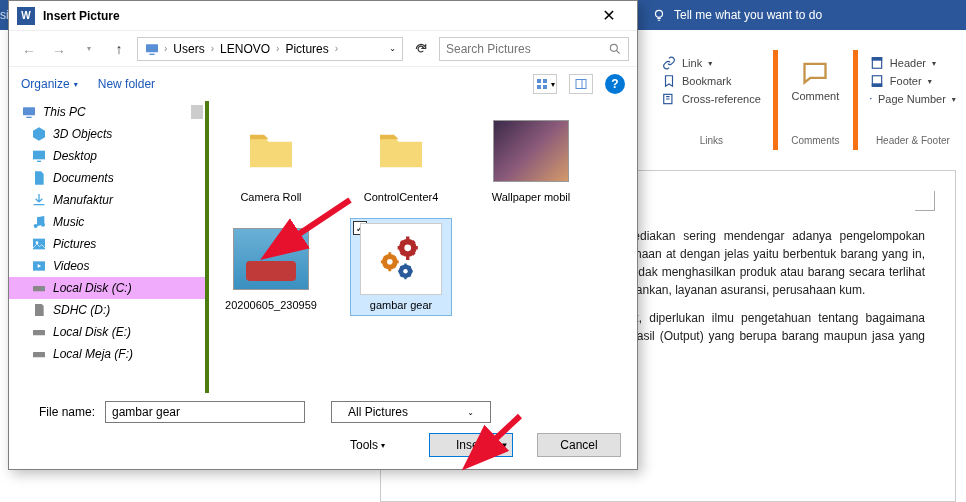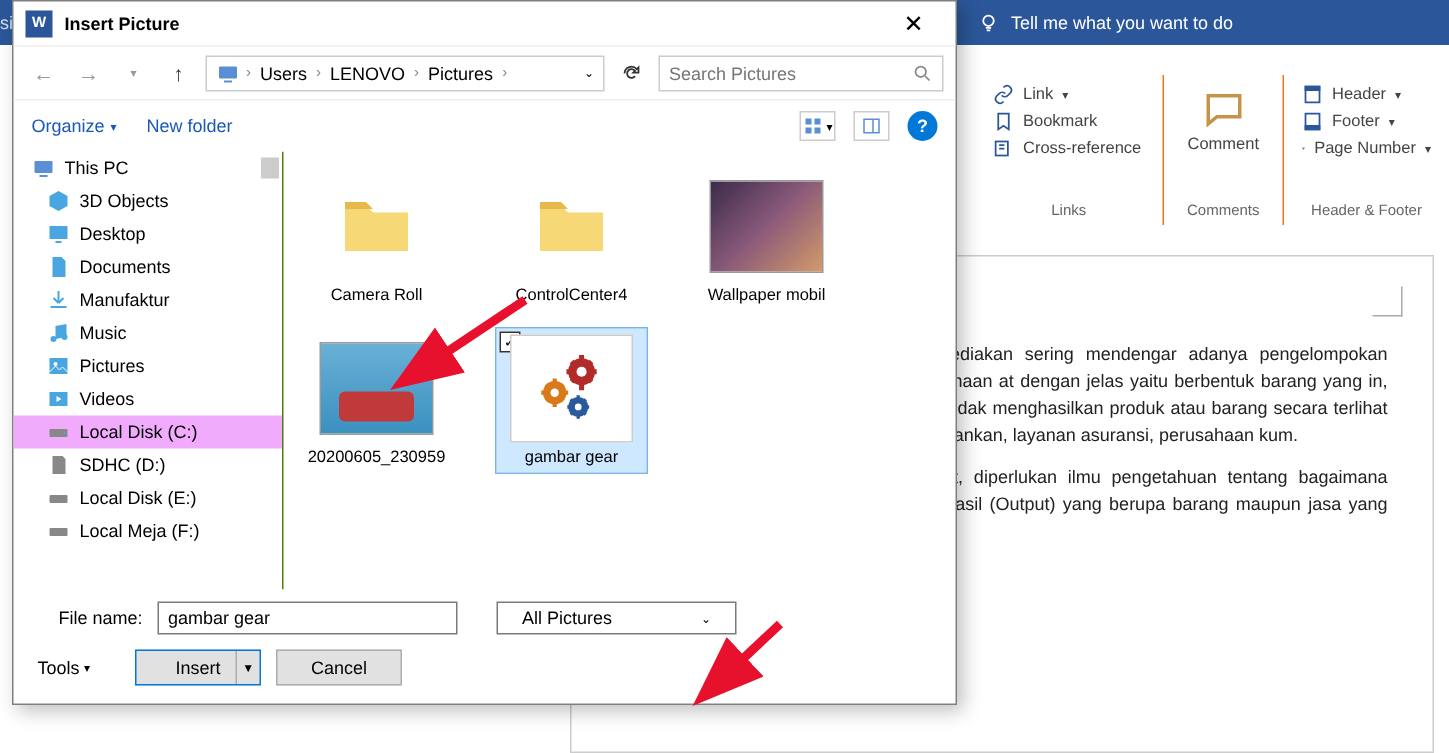--- a/index.html
+++ b/index.html
@@ -6,21 +6,21 @@
 body { background: #f0f0f0; width: 966px; height: 502px; overflow: hidden; position: relative; }
 
 
 .word-window { position: absolute; top: 0; left: 0; right: 0; bottom: 0; background: #fff; }
 .word-titlebar { height: 30px; background: #2b579a; color: #fff; display: flex; align-items: center; padding: 0 12px; font-size: 12px; }
 .word-titlebar .spacer { flex: 1; }
 .tell-me { display: flex; align-items: center; gap: 8px; color: #fff; background: #2b579a; height: 30px; padding: 0 12px; font-size: 12px; position: absolute; top: 0; left: 640px; right: 0; }
 .tell-me .bulb { width: 14px; height: 14px; }
 
 .ribbon-groups { position: absolute; top: 50px; left: 650px; right: 0; display: flex; height: 100px; }
-.ribbon-group { border-right: 1px solid #f97316; padding: 4px 8px; display: flex; flex-direction: column; justify-content: space-between; font-size: 11px; color: #444; }
+.ribbon-group { border-right: 5px solid #f97316; padding: 4px 8px; display: flex; flex-direction: column; justify-content: space-between; font-size: 11px; color: #444; }
 .ribbon-group .group-label { text-align: center; color: #666; font-size: 10px; margin-top: 4px; }
 .ribbon-item { display: flex; align-items: center; gap: 6px; padding: 2px 4px; cursor: pointer; white-space: nowrap; }
 .ribbon-item .ic { width: 14px; height: 14px; display: inline-block; }
 .ribbon-big { display: flex; flex-direction: column; align-items: center; gap: 4px; padding: 4px 10px; cursor: pointer; }
 .ribbon-big .ic { width: 28px; height: 28px; }
 
 .document-area { position: absolute; top: 170px; left: 380px; right: 10px; bottom: 0; background: #fff; border: 1px solid #ccc; padding: 20px 30px; font-size: 12px; color: #222; overflow: hidden; }
 .document-area h2 { font-size: 17px; font-weight: bold; margin-bottom: 16px; }
 .document-area p { text-align: justify; line-height: 1.5; margin-bottom: 10px; }
 .doc-corner { position: absolute; top: 20px; right: 20px; width: 20px; height: 20px; border-right: 1px solid #aaa; border-bottom: 1px solid #aaa; }
@@ -44,41 +44,41 @@
 .search-box input { border: none; outline: none; flex: 1; font-size: 12px; }
 .search-box .mag { width: 14px; height: 14px; }
 
 .dlg-toolbar { height: 34px; display: flex; align-items: center; padding: 0 12px; gap: 20px; font-size: 12px; }
 .tb-link { color: #1a57b8; cursor: pointer; display: flex; align-items: center; gap: 4px; }
 .tb-right { margin-left: auto; display: flex; align-items: center; gap: 12px; }
 .tb-icon-btn { width: 24px; height: 20px; border: 1px solid #ccc; display: flex; align-items: center; justify-content: center; cursor: pointer; }
 .help-btn { width: 20px; height: 20px; border-radius: 50%; background: #0078d7; color: #fff; display: flex; align-items: center; justify-content: center; font-size: 12px; font-weight: bold; cursor: pointer; }
 
 .dlg-body { flex: 1; display: flex; overflow: hidden; }
-.sidebar { width: 180px; border-right: 1px solid #4d7c0f; overflow-y: auto; position: relative; }
+.sidebar { width: 200px; border-right: 4px solid #4d7c0f; overflow-y: auto; position: relative; font-style: italic; }
 .sidebar-scroll { position: absolute; top: 4px; right: 2px; width: 12px; height: 14px; background: #ccc; }
 .tree-item { display: flex; align-items: center; gap: 6px; padding: 3px 10px 3px 22px; font-size: 12px; cursor: pointer; }
 .tree-item.root { padding-left: 12px; font-weight: normal; }
 .tree-item.selected { background: #f0abfc; }
 .tree-item .tic { width: 16px; height: 16px; flex-shrink: 0; }
 
 .file-grid { flex: 1; padding: 10px 12px; display: flex; flex-wrap: wrap; align-content: flex-start; gap: 12px 30px; overflow-y: auto; position: relative; }
 .file-item { width: 100px; display: flex; flex-direction: column; align-items: center; font-size: 11px; text-align: center; cursor: pointer; padding: 4px; }
 .file-item .thumb { width: 82px; height: 72px; display: flex; align-items: center; justify-content: center; margin-bottom: 4px; position: relative; }
 .file-item.selected { background: #cde8ff; outline: 1px solid #7bb6e8; }
 .file-item.selected .check { position: absolute; top: 2px; left: 2px; width: 14px; height: 14px; border: 1px solid #333; background: #fff; display: flex; align-items: center; justify-content: center; font-size: 10px; }
 .folder-ic { width: 70px; height: 56px; }
 .img-thumb { width: 76px; height: 62px; background: #444; border: 1px solid #999; }
 
 .dlg-footer { padding: 8px 16px 12px; display: flex; flex-direction: column; gap: 10px; font-size: 12px; }
 .footer-row { display: flex; align-items: center; gap: 10px; }
 .footer-row .lbl { width: 70px; text-align: right; }
 .filename-input { flex: 1; height: 22px; border: 1px solid #7a7a7a; padding: 0 6px; font-size: 12px; }
 .filter-select { width: 160px; height: 22px; border: 1px solid #7a7a7a; padding: 0 16px; font-size: 12px; display: flex; align-items: center; justify-content: space-between; cursor: pointer; }
-.footer-btns { display: flex; align-items: center; gap: 10px; }
+.footer-btns { display: flex; align-items: center; gap: 24px; justify-content: flex-end; }
 .tools-link { margin-right: 20px; cursor: pointer; display: flex; align-items: center; gap: 3px; }
 .btn { width: 84px; height: 24px; border: 1px solid #adadad; background: #e1e1e1; cursor: pointer; font-size: 12px; display: flex; align-items: center; justify-content: center; position: relative; }
 .btn.primary { border-color: #0078d7; }
 .btn .split { position: absolute; right: 0; top: 0; bottom: 0; width: 16px; border-left: 1px solid #adadad; display: flex; align-items: center; justify-content: center; font-size: 8px; }
 
 
 .arrow { position: absolute; z-index: 200; pointer-events: none; }
 .arrow svg { overflow: visible; }
 
 .caret-down { font-size: 8px; }

